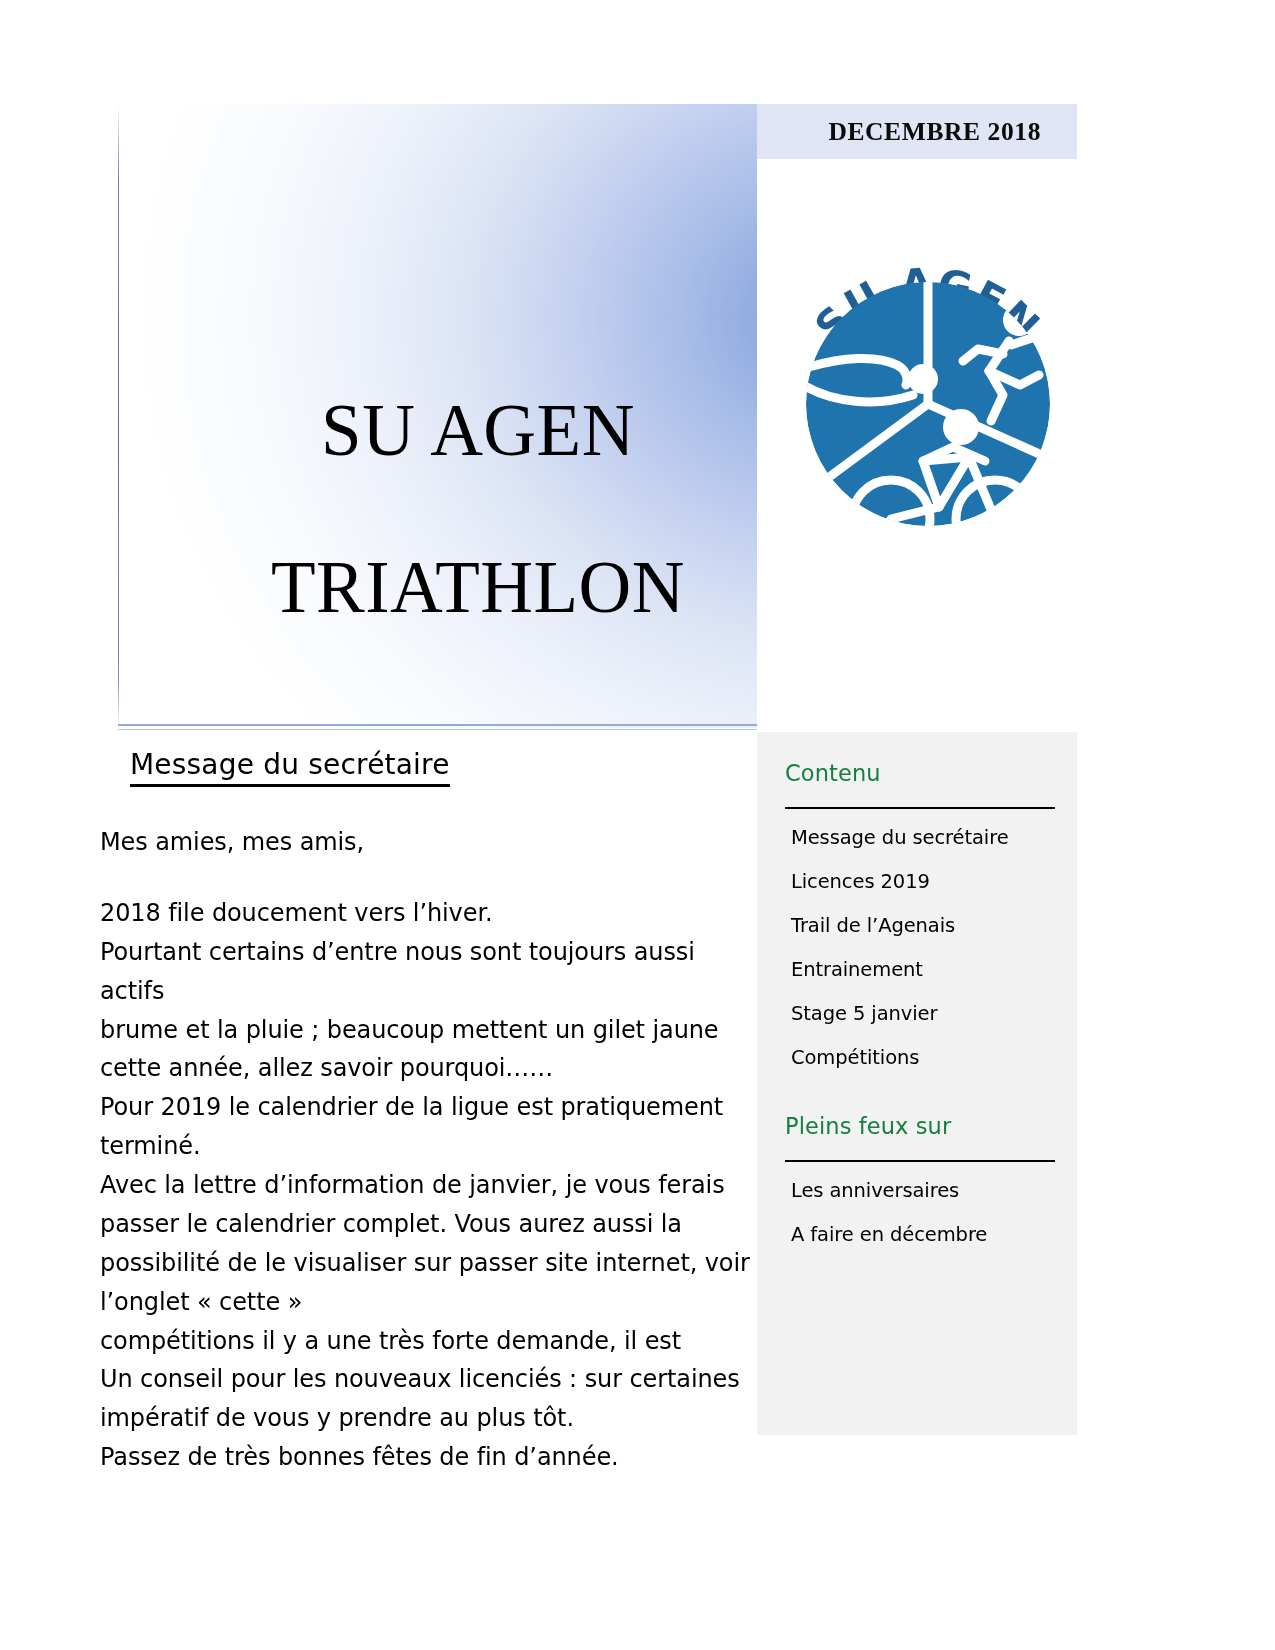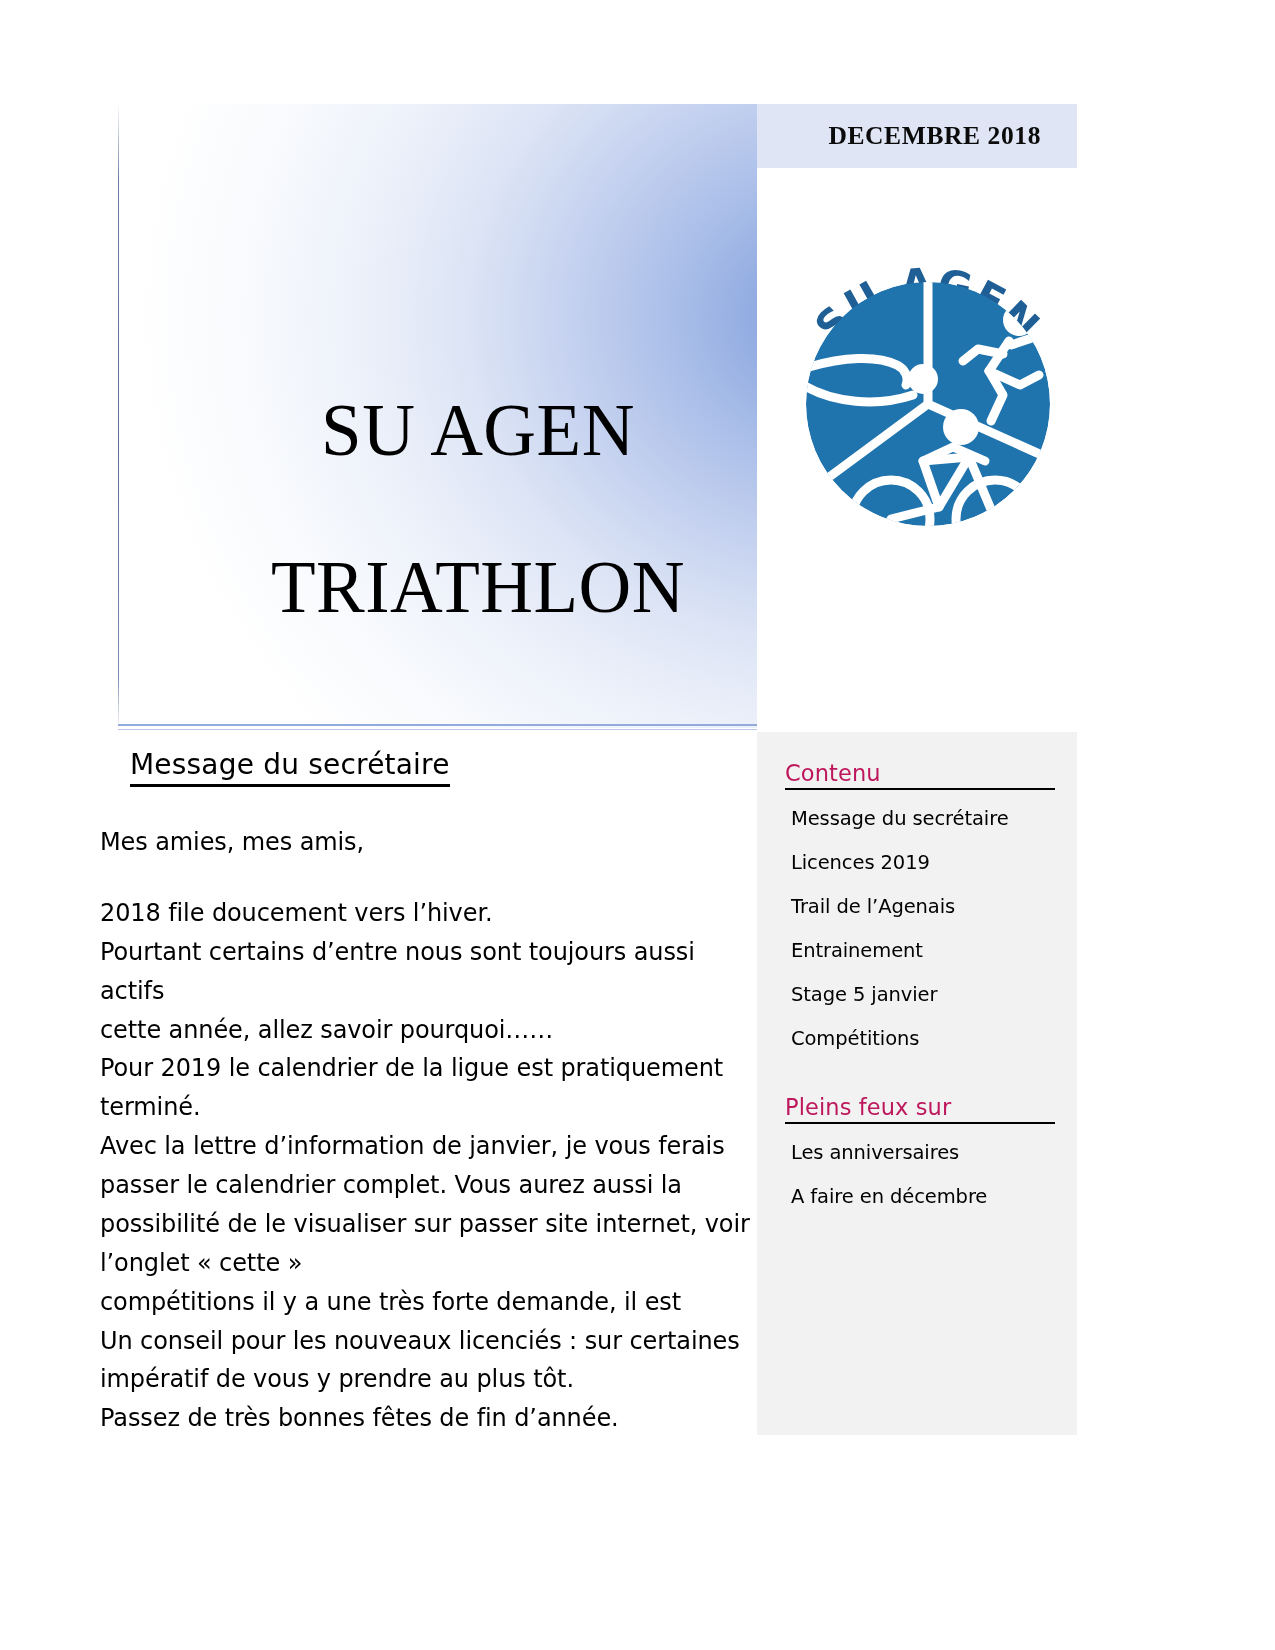--- a/index.html
+++ b/index.html
@@ -77,21 +77,21 @@
     left: 639px;
     top: 0;
     width: 320px;
     height: 628px;
     background: #ffffff;
   }
   #date-band {
     position: absolute;
     left: 0; top: 0;
     width: 320px;
-    height: 64px;
+    height: 55px;
     background: #dfe5f4;
     display: flex;
     align-items: center;
     justify-content: flex-end;
     padding-right: 36px;
     box-sizing: border-box;
   }
   #date-text {
     font-family: "Liberation Serif", "DejaVu Serif", serif;
     font-weight: bold;
@@ -166,23 +166,23 @@
     height: 703px;
     background: #f2f2f2;
   }
   .side-section { padding: 0 22px 0 28px; }
   #side-section-1 { padding-top: 28px; }
   #side-section-2 { padding-top: 34px; }
 
   .side-heading {
     font-family: "DejaVu Sans", "Liberation Sans", sans-serif;
     font-size: 22.5px;
-    color: #be185d;
+    color: #15803d;
     border-bottom: 2.5px solid #000000;
-    padding-bottom: 2px;
+    padding-bottom: 21px;
     margin-bottom: 6px;
     letter-spacing: 0.1px;
   }
   .side-item {
     font-family: "DejaVu Sans", "Liberation Sans", sans-serif;
     font-size: 19.5px;
     color: #000000;
     padding: 10.5px 0 10.5px 6px;
     letter-spacing: -0.1px;
     white-space: nowrap;
@@ -278,20 +278,21 @@
 
   <div id="body-col">
 
     <div id="section-heading">Message du secrétaire</div>
 
     <p class="body-para" id="salutation">Mes amies, mes amis,</p>
 
     <div class="body-para" id="main-para">
         <div>2018 file doucement vers l’hiver.</div>
         <div>Pourtant certains d’entre nous sont toujours aussi actifs</div>
+        <div>brume et la pluie ; beaucoup mettent un gilet jaune</div>
         <div>cette année, allez savoir pourquoi……</div>
         <div>Pour 2019 le calendrier de la ligue est pratiquement</div>
         <div>terminé.</div>
         <div>Avec la lettre d’information de janvier, je vous ferais</div>
         <div>passer le calendrier complet. Vous aurez aussi la</div>
         <div>possibilité de le visualiser sur passer site internet, voir</div>
         <div>l’onglet « cette »</div>
         <div>compétitions il y a une très forte demande, il est</div>
         <div>Un conseil pour les nouveaux licenciés : sur certaines</div>
         <div>impératif de vous y prendre au plus tôt.</div>

